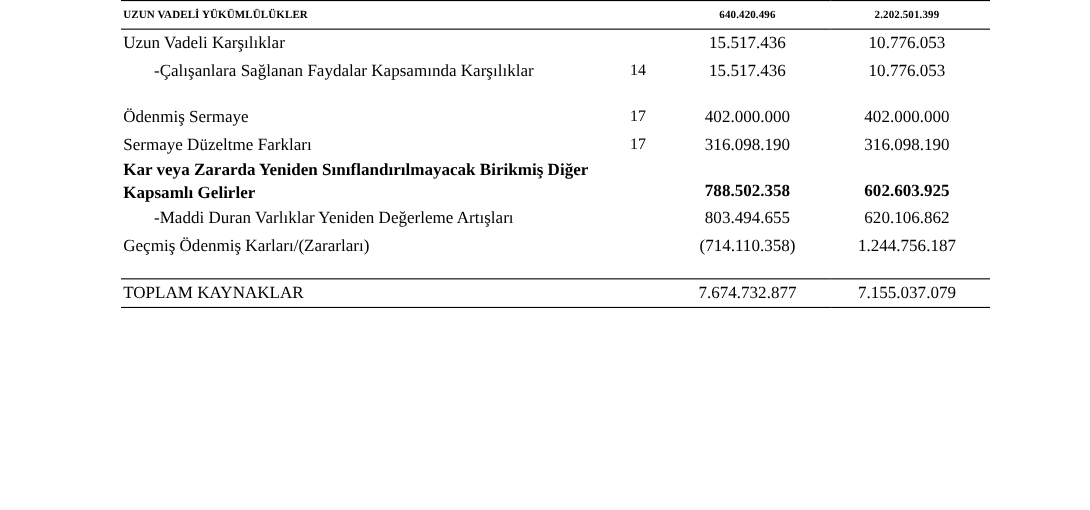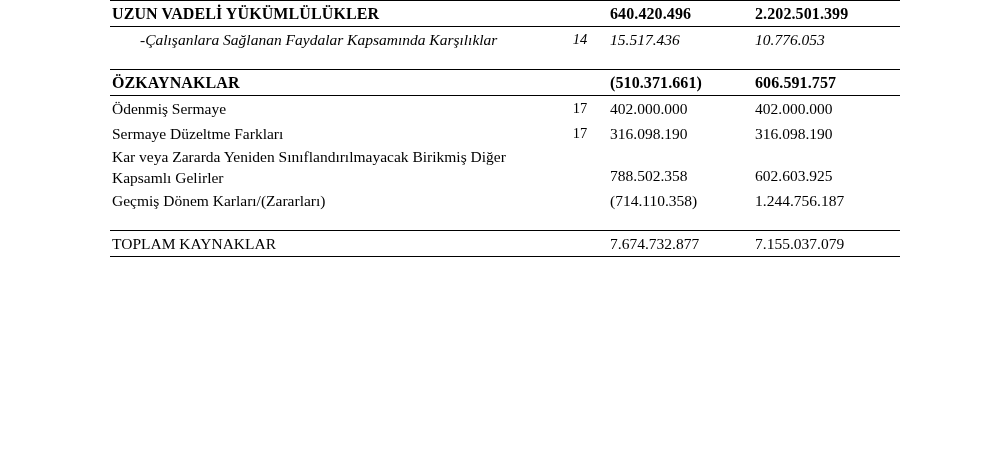--- a/index.html
+++ b/index.html
@@ -35,52 +35,53 @@
 
   td {
     padding: 0;
     vertical-align: bottom;
     font-size: 15.5px;
     line-height: 25px;
     white-space: nowrap;
   }
   td.label { text-align: left; padding-left: 2px; }
   td.note  { text-align: center; font-size: 14.5px; }
-  td.val   { text-align: left; padding-right: 6px; }
+  td.val   { text-align: center; padding-right: 6px; }
 
   tr.section-head td {
     font-weight: bold;
-    font-size: 16px;
+    font-size: 10px;
     letter-spacing: 0.1px;
     margin-left: 12px;
   }
   tr.section-head td.label { padding-left: 2px; }
 
   .rule-top td {
     border-top: 1.6px solid #000;
   }
   .rule-bottom td {
     border-bottom: 1.1px solid #000;
   }
   .rule-bottom-thick td {
     border-bottom: 1.6px solid #000;
   }
-  .italic td { font-style: italic; }
+  .italic td { }
   .indent { padding-left: 30px !important; }
   .spacer td {
     height: 17px;
     line-height: 17px;
     font-size: 1px;
   }
   .wrapline td.label {
     white-space: normal;
     line-height: 21px;
   }
   .twoline td {
     vertical-align: bottom;
+    font-weight: bold;
   }
   .total-row td {
     font-weight: normal;
     font-size: 15.5px;
   }
 </style>
 </head>
 <body>
 
 <div class="sheet">
@@ -95,42 +96,42 @@
     <tbody>
 
       <tr class="section-head rule-top rule-bottom">
         <td class="label">UZUN VADELİ YÜKÜMLÜLÜKLER</td>
         <td class="note"></td>
         <td class="val">640.420.496</td>
         <td class="val">2.202.501.399</td>
       </tr>
 
 
+      <tr>
+        <td class="label">Uzun Vadeli Karşılıklar</td>
+        <td class="note"></td>
+        <td class="val">15.517.436</td>
+        <td class="val">10.776.053</td>
+      </tr>
 
       <tr class="italic">
         <td class="label indent">-Çalışanlara Sağlanan Faydalar Kapsamında Karşılıklar</td>
         <td class="note">14</td>
         <td class="val">15.517.436</td>
         <td class="val">10.776.053</td>
       </tr>
 
 
       <tr class="spacer">
         <td></td>
         <td></td>
         <td></td>
         <td></td>
       </tr>
 
-      <tr class="section-head rule-top rule-bottom">
-        <td class="label">ÖZKAYNAKLAR</td>
-        <td class="note"></td>
-        <td class="val">(510.371.661)</td>
-        <td class="val">606.591.757</td>
-      </tr>
 
       <tr>
         <td class="label">Ödenmiş Sermaye</td>
         <td class="note">17</td>
         <td class="val">402.000.000</td>
         <td class="val">402.000.000</td>
       </tr>
 
       <tr>
         <td class="label">Sermaye Düzeltme Farkları</td>
@@ -139,24 +140,30 @@
         <td class="val">316.098.190</td>
       </tr>
 
       <tr class="wrapline twoline">
         <td class="label">Kar veya Zararda Yeniden Sınıflandırılmayacak Birikmiş Diğer Kapsamlı Gelirler</td>
         <td class="note"></td>
         <td class="val">788.502.358</td>
         <td class="val">602.603.925</td>
       </tr>
 
+      <tr class="italic">
+        <td class="label indent">-Maddi Duran Varlıklar Yeniden Değerleme Artışları</td>
+        <td class="note"></td>
+        <td class="val">803.494.655</td>
+        <td class="val">620.106.862</td>
+      </tr>
 
 
       <tr>
-        <td class="label">Geçmiş Dönem Karları/(Zararları)</td>
+        <td class="label">Geçmiş Ödenmiş Karları/(Zararları)</td>
         <td class="note"></td>
         <td class="val">(714.110.358)</td>
         <td class="val">1.244.756.187</td>
       </tr>
 
 
       <tr class="spacer">
         <td></td>
         <td></td>
         <td></td>

